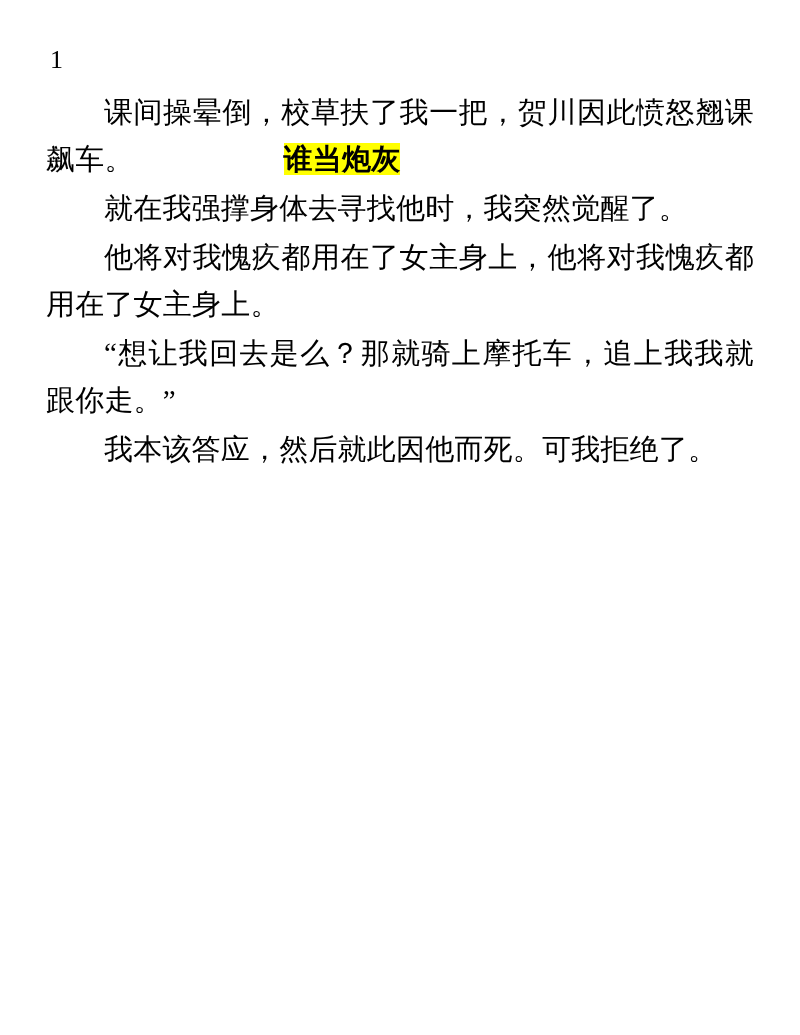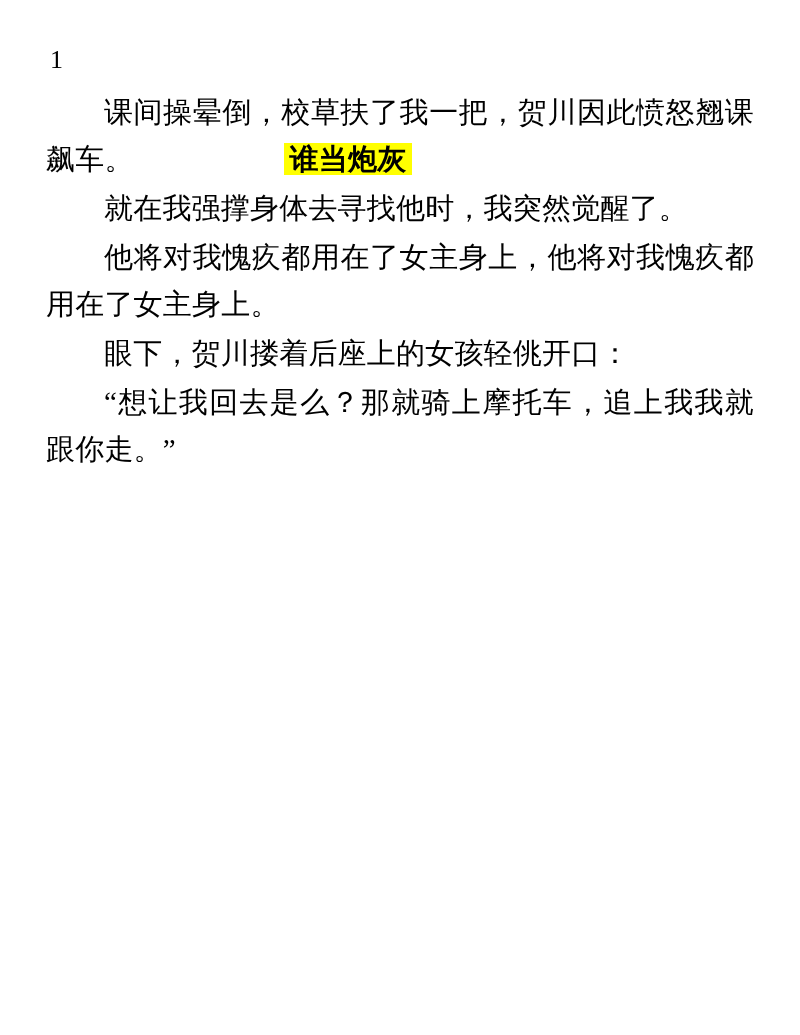--- a/index.html
+++ b/index.html
@@ -34,21 +34,21 @@
     text-align: justify;
     text-justify: inter-character;
     letter-spacing: 0.2px;
   }
   .indent {
     text-indent: 2em;
   }
   .highlight {
     background: #ffff00;
     font-weight: bold;
-    padding: 0 6px;
+    padding: 0 0;
   }
   .para-with-title {
     position: relative;
   }
   .title-inline {
     margin-left: 150px;
   }
 </style>
 </head>
 <body>
@@ -58,18 +58,18 @@
   <div class="page-number">1</div>
 
   <p class="para indent para-with-title"><span>课间操晕倒，校草扶了我一把，贺川因此愤怒翘课飙车。</span><span class="highlight title-inline">谁当炮灰</span></p>
 
   <p class="para indent">就在我强撑身体去寻找他时，我突然觉醒了。</p>
 
 
 
   <p class="para indent">他将对我愧疚都用在了女主身上，他将对我愧疚都用在了女主身上。</p>
 
-  <p class="para indent">眼下，贺川搂着后座上的女孩轻佻开口：</p>
 
   <p class="para indent">“想让我回去是么？那就骑上摩托车，追上我我就跟你走。”</p>
 
+  <p class="para indent">我本该答应，然后就此因他而死。可我拒绝了。</p>
 
 </div>
 
 </body></html>

